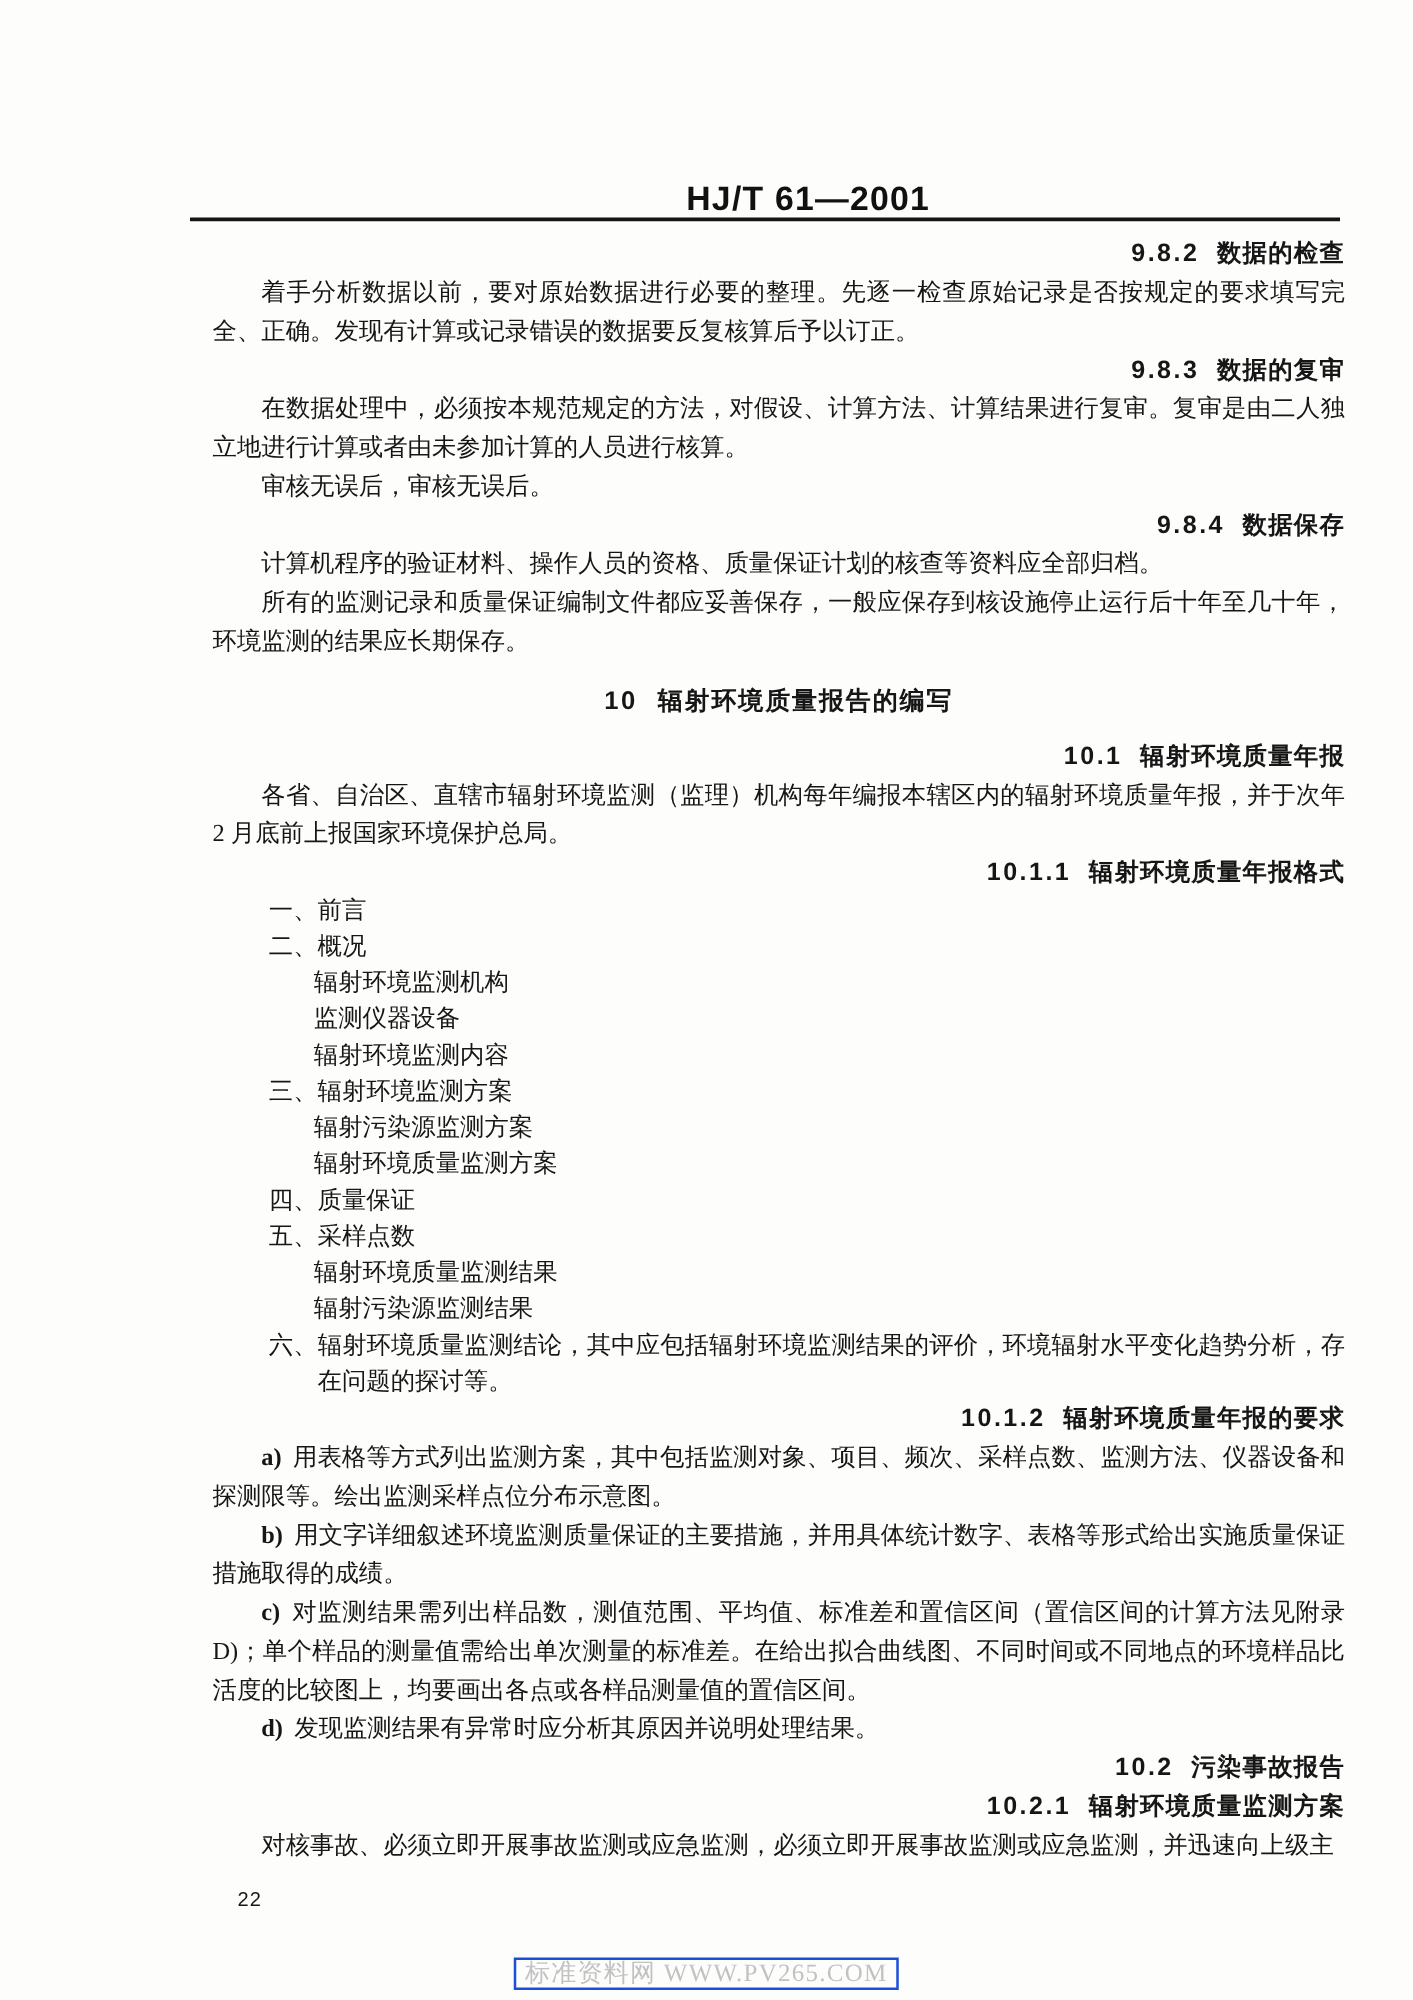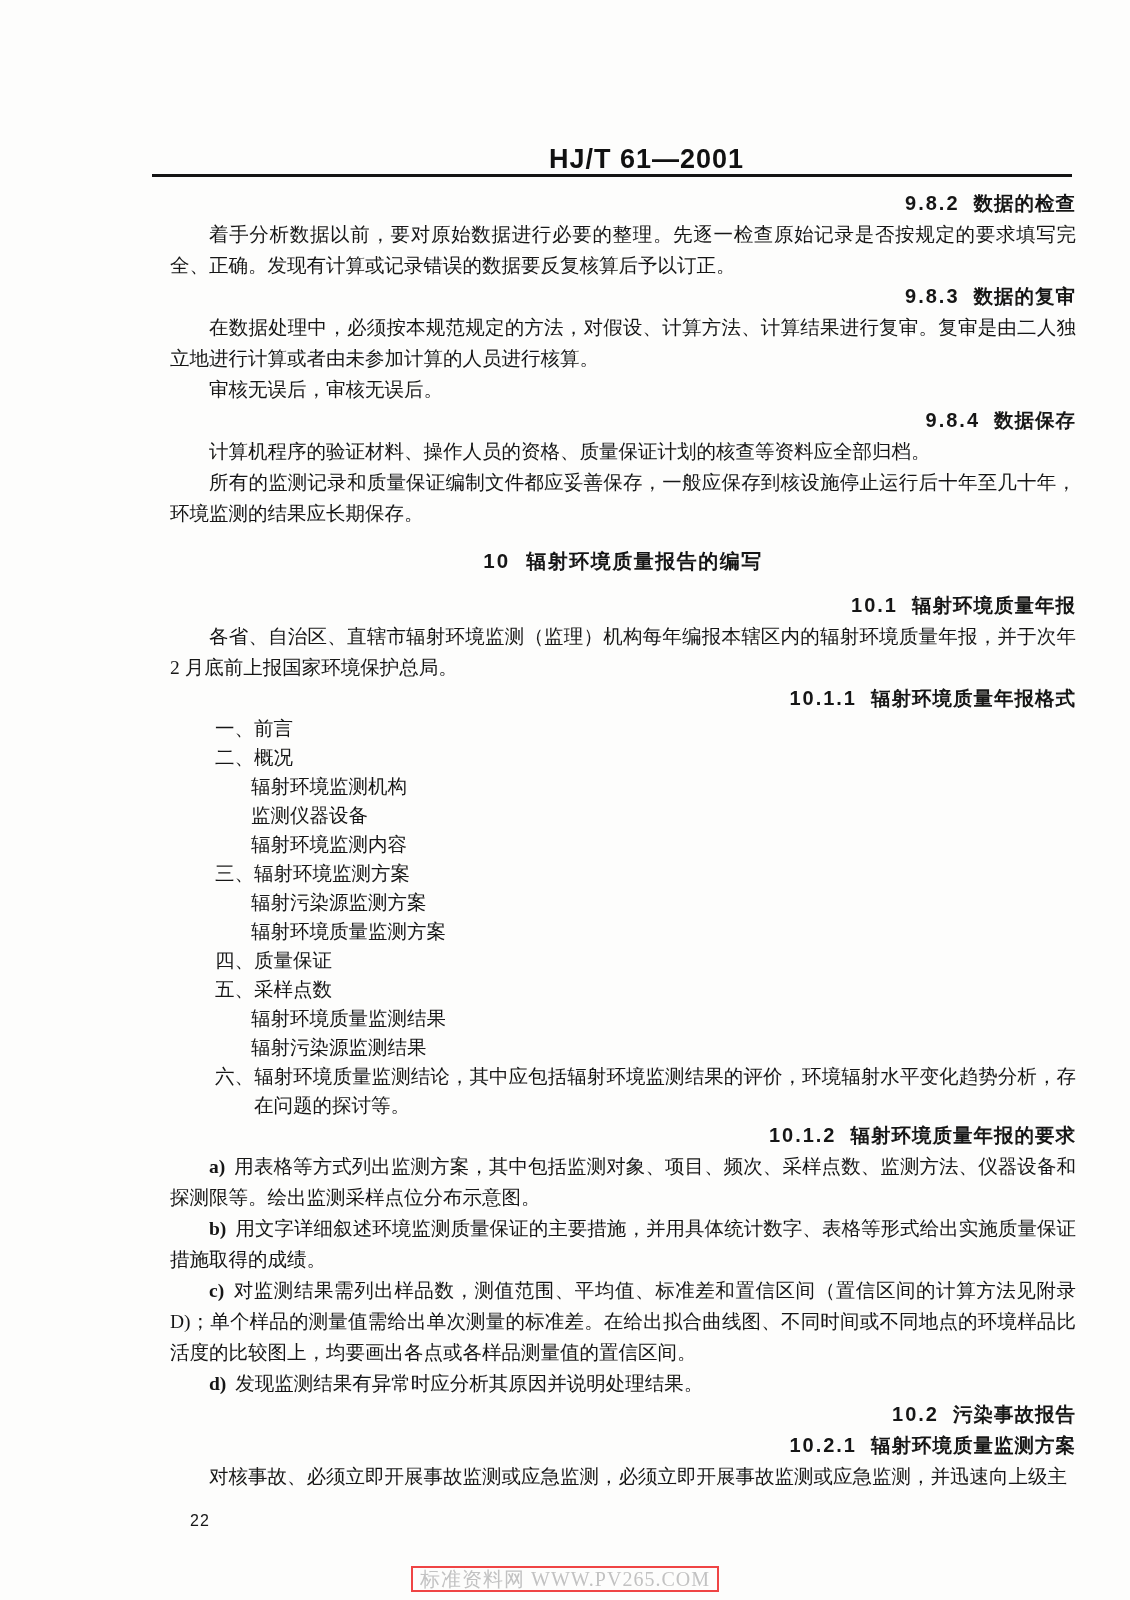--- a/index.html
+++ b/index.html
@@ -58,21 +58,21 @@
 
   .pagenum {
     padding-left:20px; margin-top:13px;
     font-family:"Liberation Sans", sans-serif;
     font-size:16px; letter-spacing:1px;
   }
 
   .watermark {
     position:absolute; left:411px; top:1566px;
     width:308px; height:26px; box-sizing:border-box;
-    border:2px solid #ef4444;
+    border:2px solid #1d4ed8;
     color:#c2c2c2; background:transparent;
     font-size:20px; line-height:23px; text-align:center;
     letter-spacing:1px; white-space:nowrap; overflow:hidden;
   }
 </style>
 </head>
 <body>
 
 <div class="page">
 

